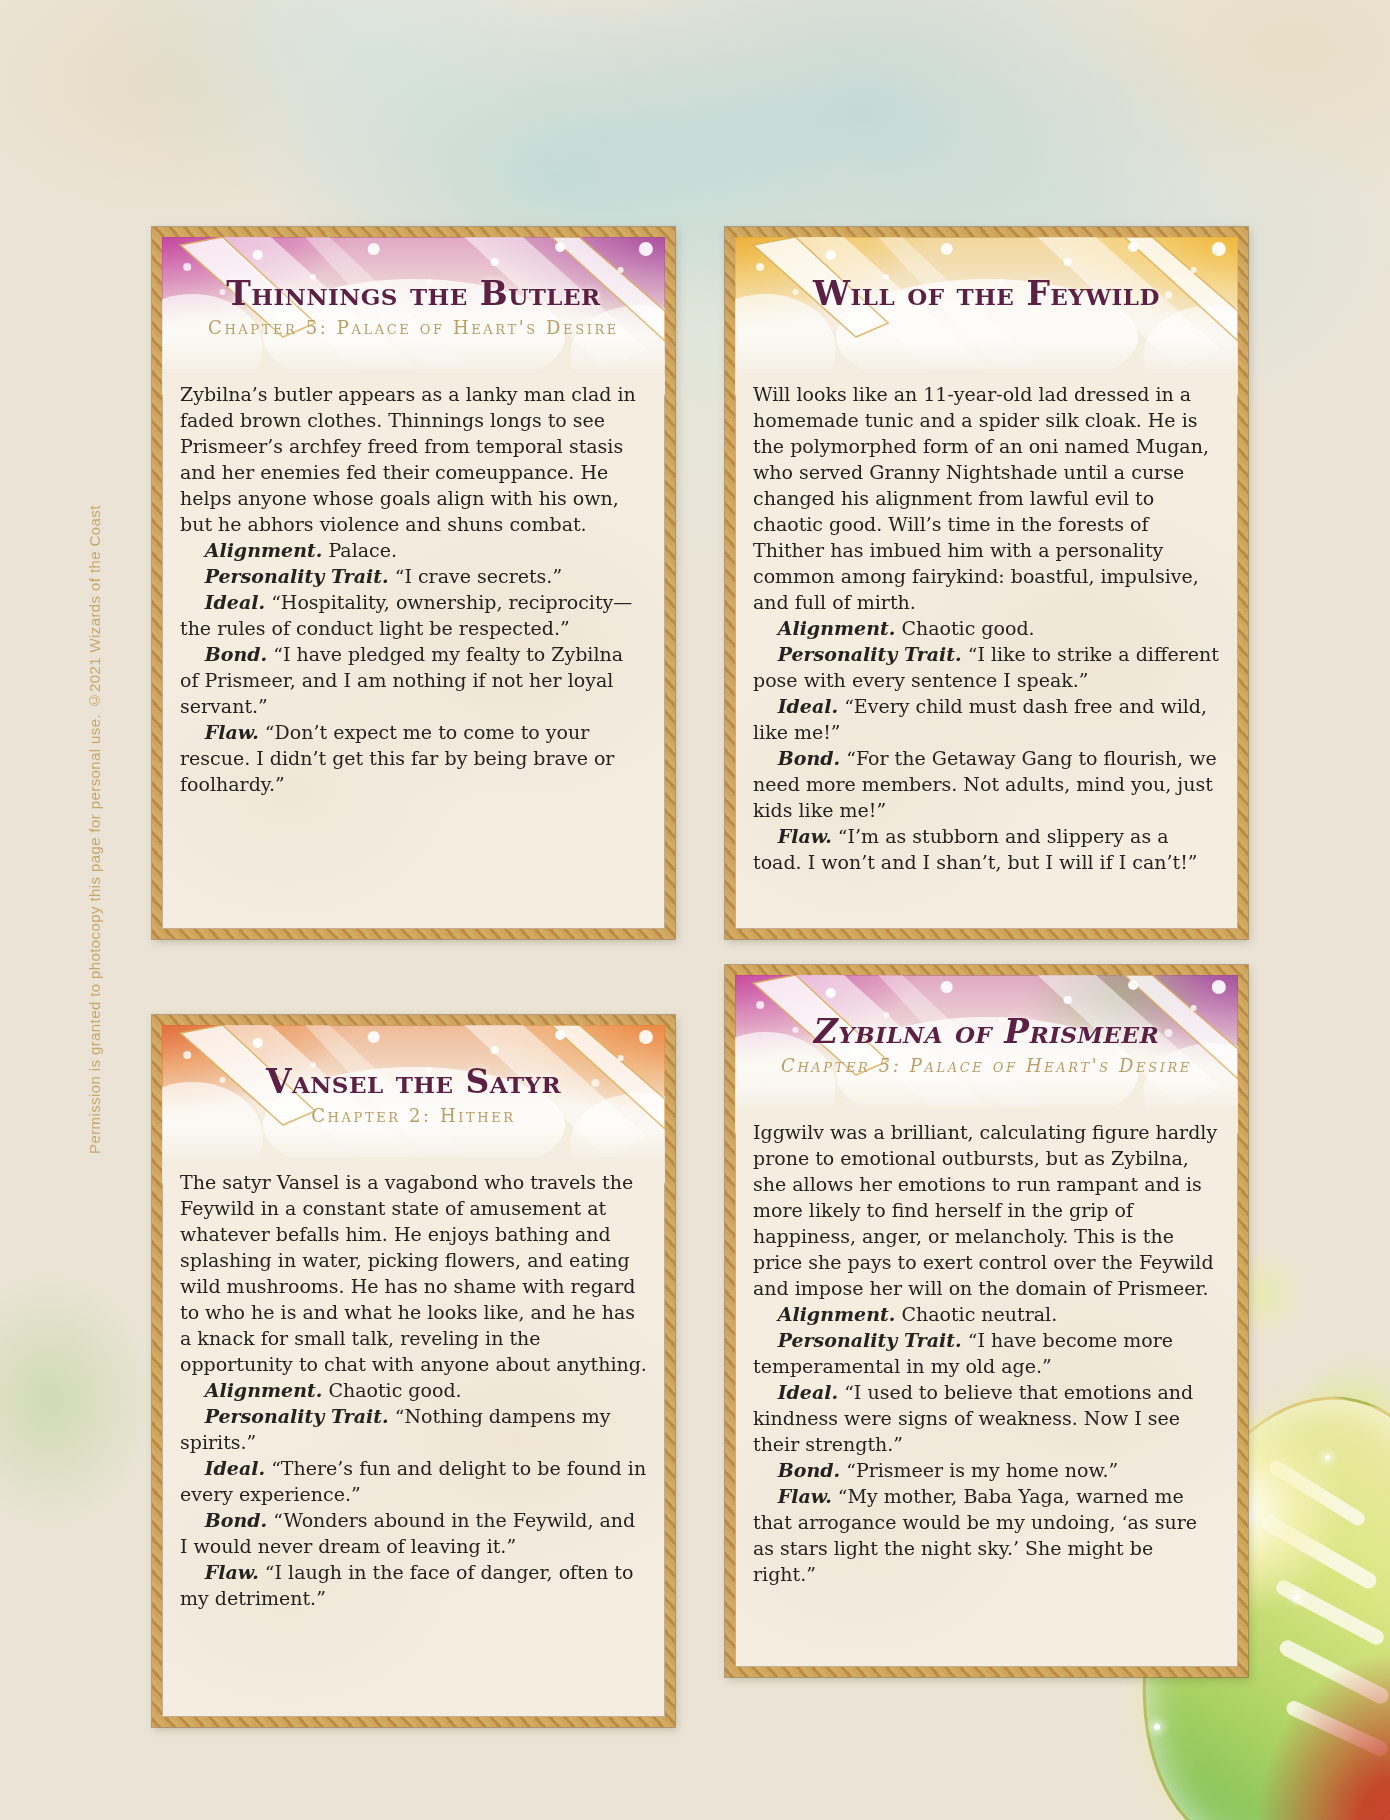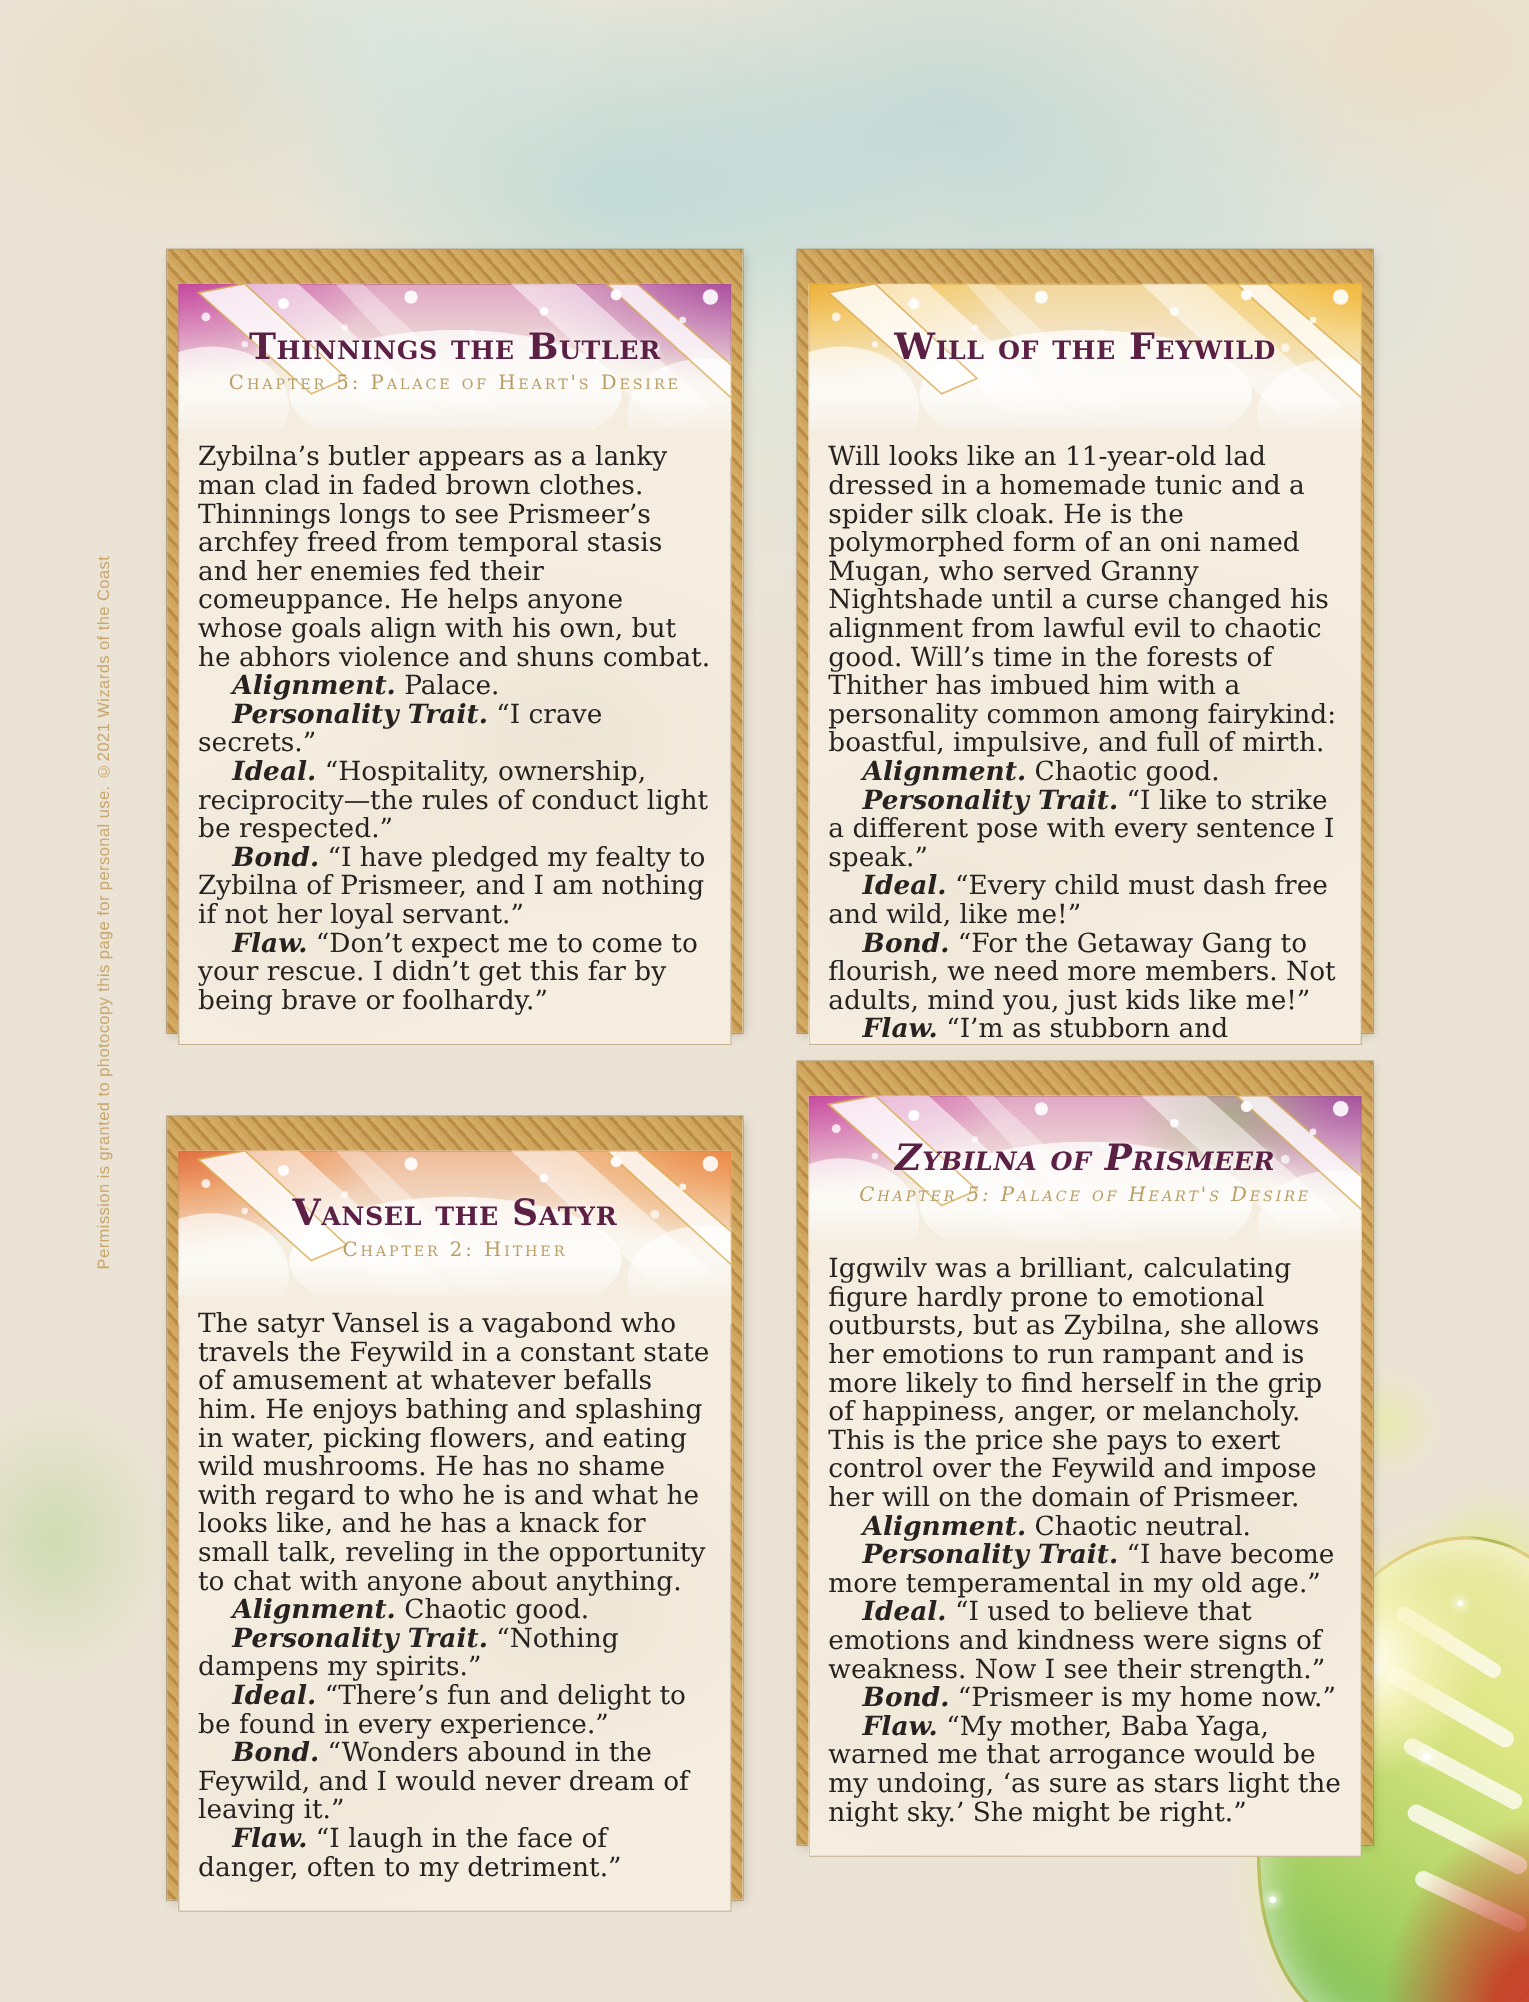--- a/index.html
+++ b/index.html
@@ -84,21 +84,20 @@
   }
   .card-inner{
     width:100%;height:100%;
     background:
       radial-gradient(300px 220px at 70% 60%, rgba(226,214,192,.35), rgba(226,214,192,0) 75%),
       radial-gradient(260px 200px at 25% 80%, rgba(228,217,196,.30), rgba(228,217,196,0) 75%),
       #f4ede0;
     box-shadow:inset 0 0 0 1px rgba(138,103,48,.45);
     overflow:hidden;
     position:relative;
-    margin-top:21px;
   }
   .card-art{
     position:relative;
     height:132px;
     margin:0;
   }
   .card-art::after{
     content:"";position:absolute;left:0;right:0;bottom:-26px;height:56px;
     background:linear-gradient(180deg, rgba(244,237,224,0), rgba(244,237,224,.9) 70%);
     pointer-events:none;
@@ -148,21 +147,21 @@
     text-align:center;
     font-variant:small-caps;
     font-size:18px;
     letter-spacing:2.6px;
     color:#bb9d66;
     text-shadow:0 0 5px rgba(255,255,255,.7);
   }
   .card-body{
     position:relative;z-index:2;
     padding:12px 18px 0 18px;
-    font-size:24px;
+    font-size:19px;
     line-height:26px;
     color:#262220;
   }
   .card-body p{margin:0;}
   .card-body .stat{text-indent:1.3em;}
   .stat-label{font-weight:700;font-style:italic;}
 </style>
 </head>
 <body>
 

